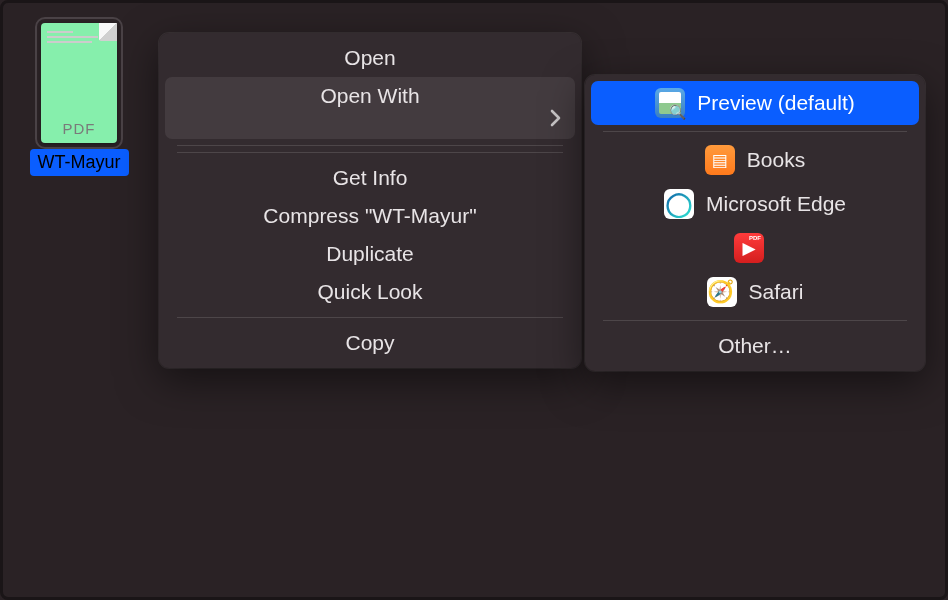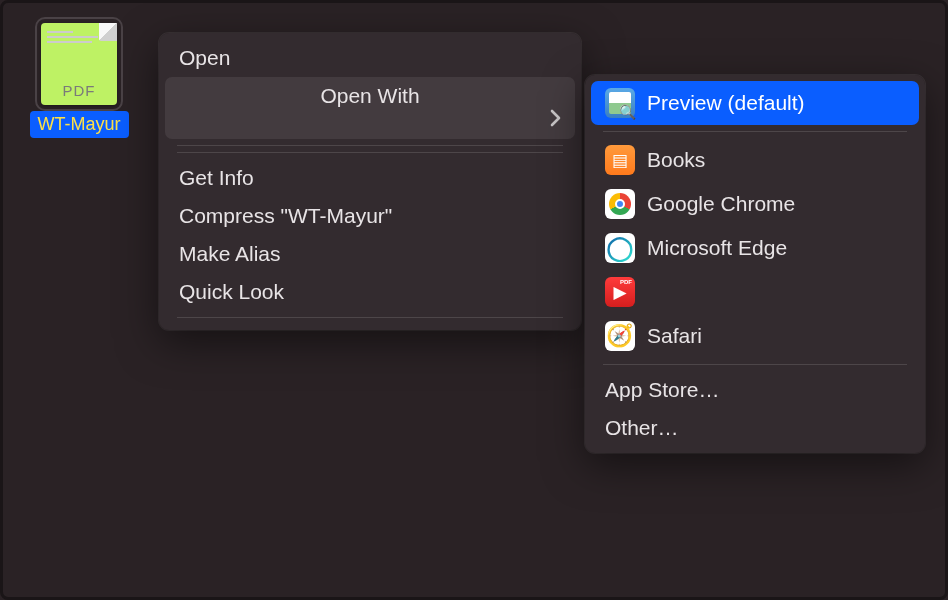--- a/index.html
+++ b/index.html
@@ -20,22 +20,22 @@
       top: 20px;
       left: 26px;
       width: 100px;
       display: flex;
       flex-direction: column;
       align-items: center;
       gap: 6px;
     }
     .pdf-icon {
       width: 76px;
-      height: 82px;
-      background: #bef264;
+      height: 120px;
+      background: #86efac;
       border-radius: 4px;
       position: relative;
       box-shadow: 0 1px 3px rgba(0,0,0,0.3);
       display: flex;
       flex-direction: column;
       padding: 8px 6px 24px 6px;
       outline: 2px solid #4a4246;
       outline-offset: 4px;
       border-radius: 4px;
     }
@@ -61,21 +61,21 @@
       font-weight: 500;
       letter-spacing: 1px;
       color: #7a7a7a;
       text-align: center;
       position: absolute;
       bottom: 6px;
       left: 0; right: 0;
     }
     .filename {
       background: #0a5eff;
-      color: #fde047;
+      color: #000000;
       padding: 3px 8px;
       border-radius: 4px;
       font-size: 18px;
       max-width: 112px;
       white-space: nowrap;
       overflow: hidden;
     }
 
     
     .menu {
@@ -97,20 +97,21 @@
       width: 340px;
     }
     .menu-item {
       display: flex;
       align-items: center;
       padding: 7px 14px;
       font-size: 21px;
       color: #e8e4e6;
       border-radius: 7px;
       position: relative;
+      justify-content: center;
     }
     .menu-item.highlighted {
       background: rgba(255,255,255,0.08);
       flex-direction: column;
     }
     .menu-item.selected {
       background: #0a5eff;
       color: #fff;
     }
     .menu-item .chevron {
@@ -194,53 +195,49 @@
   </div>
   <div class="menu-sep"></div>
   <div class="menu-sep"></div>
   <div class="menu-item">
     <span>Get Info</span>
   </div>
   <div class="menu-item">
     <span>Compress "WT-Mayur"</span>
   </div>
   <div class="menu-item">
-    <span>Make Alias</span>
+    <span>Duplicate</span>
   </div>
   <div class="menu-item">
     <span>Quick Look</span>
   </div>
   <div class="menu-sep"></div>
+  <div class="menu-item">
+    <span>Copy</span>
+  </div>
 </div>
 
 <div class="menu menu-secondary">
   <div class="menu-item selected">
     <div class="app-icon preview-icon"></div>
     <span>Preview (default)</span>
   </div>
   <div class="menu-sep"></div>
   <div class="menu-item">
     <div class="app-icon books-icon">▤</div>
     <span>Books</span>
   </div>
   <div class="menu-item">
-    <div class="app-icon chrome-icon"></div>
-    <span>Google Chrome</span>
-  </div>
-  <div class="menu-item">
     <div class="app-icon edge-icon"></div>
     <span>Microsoft Edge</span>
   </div>
   <div class="menu-item">
     <div class="app-icon pdfexpert-icon">▶</div>
   </div>
   <div class="menu-item">
     <div class="app-icon safari-icon"></div>
     <span>Safari</span>
   </div>
   <div class="menu-sep"></div>
   <div class="menu-item">
-    <span>App Store…</span>
-  </div>
-  <div class="menu-item">
     <span>Other…</span>
   </div>
 </div>
 
 </body></html>

